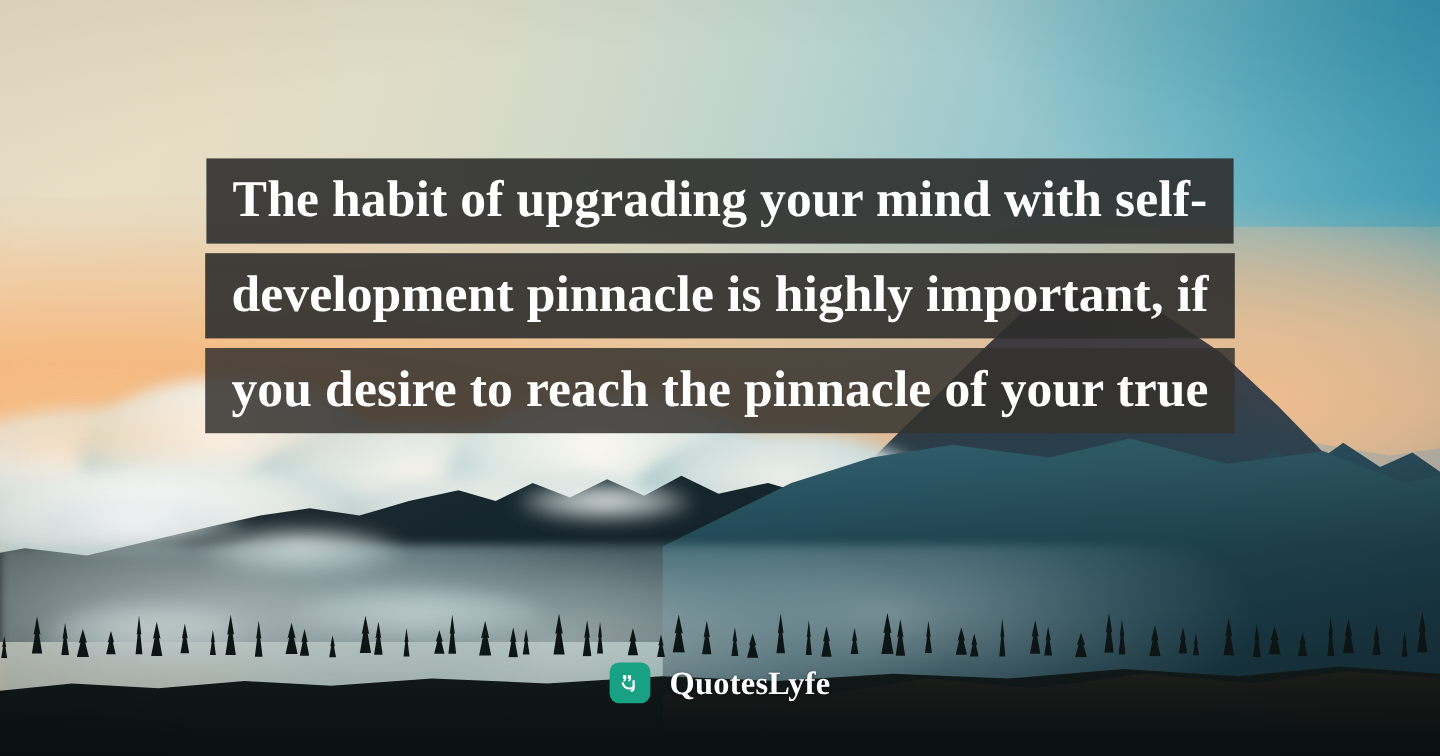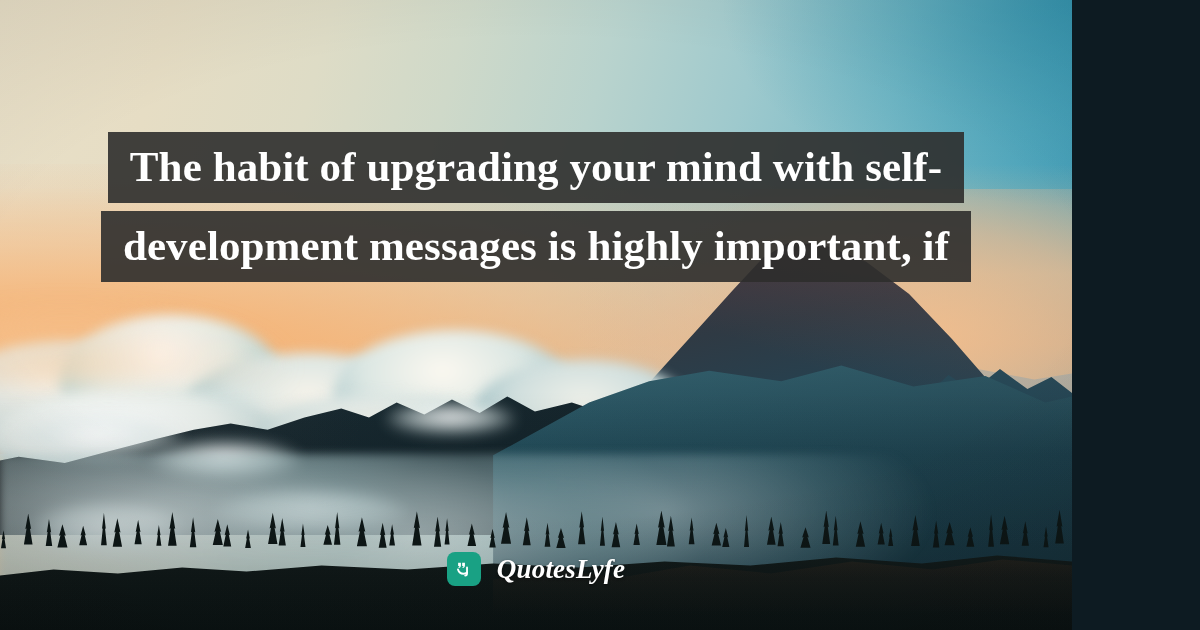--- a/index.html
+++ b/index.html
@@ -7,21 +7,21 @@
 
   html, body {
     width:1200px; height:630px;
     overflow:hidden;
     background:#0d1b22;
     font-family:"Liberation Serif", serif;
   }
 
   .card {
     position:relative;
-    width:1072px; height:630px;
+    width:1200px; height:630px;
     overflow:hidden;
     text-align:center;
   }
 
   
   .scene { position:absolute; inset:0; }
 
   
   .sky-base {
     position:absolute; inset:0;
@@ -202,21 +202,21 @@
     white-space:nowrap;
     text-rendering:optimizeLegibility;
   }
   .qline.l3 { background:rgba(52,50,47,.86); }
   .qline.l4 { background:rgba(28,34,40,.88); }
 
   
   .logo {
     position:absolute;
     left:0; right:0; top:552px;
-    display:flex; align-items:center; justify-content:center; gap:16px;font-style:italic;
+    display:flex; align-items:center; justify-content:center; gap:16px;
   }
   .logo-mark {
     width:34px; height:34px;
     border-radius:8px;
     background:#19a184;
     display:flex; align-items:center; justify-content:center;
     flex:0 0 auto;
   }
   .logo-mark svg { display:block; }
   .logo-text {
@@ -331,21 +331,22 @@
         <span class="tree" style="left: 95.1776%; height: 71%; width: 10px; bottom: -3%;"></span>
         <span class="tree" style="left: 97.2517%; height: 60%; width: 7px; bottom: -6%;"></span>
         <span class="tree" style="left: 98.2759%; height: 97%; width: 12px; bottom: 1%;"></span>
       </div>
 
     <div class="vignette"></div>
   </div>
 
   <div class="quote">
     <span class="qline l1">The habit of upgrading your mind with self-</span>
-    <span class="qline l2">development messages is highly important, if</span>
+    <span class="qline l2">development pinnacle is highly important, if</span>
+    <span class="qline l3">you desire to reach the pinnacle of your true</span>
   </div>
 
   <div class="logo">
     <span class="logo-mark">
       <svg width="22" height="22" viewBox="0 0 24 24" aria-hidden="true">
 
         <path d="M5.6 5.2h3.0v3.0c0 1.5-.9 2.5-2.3 2.8l-.5-1.1c.8-.2 1.2-.7 1.2-1.3H5.6z" fill="#ffffff"></path>
         <path d="M10.0 5.2h3.0v3.0c0 1.5-.9 2.5-2.3 2.8l-.5-1.1c.8-.2 1.2-.7 1.2-1.3h-1.4z" fill="#ffffff"></path>
 
         <path d="M5.4 12.4c.9 3.0 3.2 4.8 6.0 4.8 1.5 0 2.8-.5 3.9-1.4" fill="none" stroke="#ffffff" stroke-width="2.0" stroke-linecap="round"></path>

